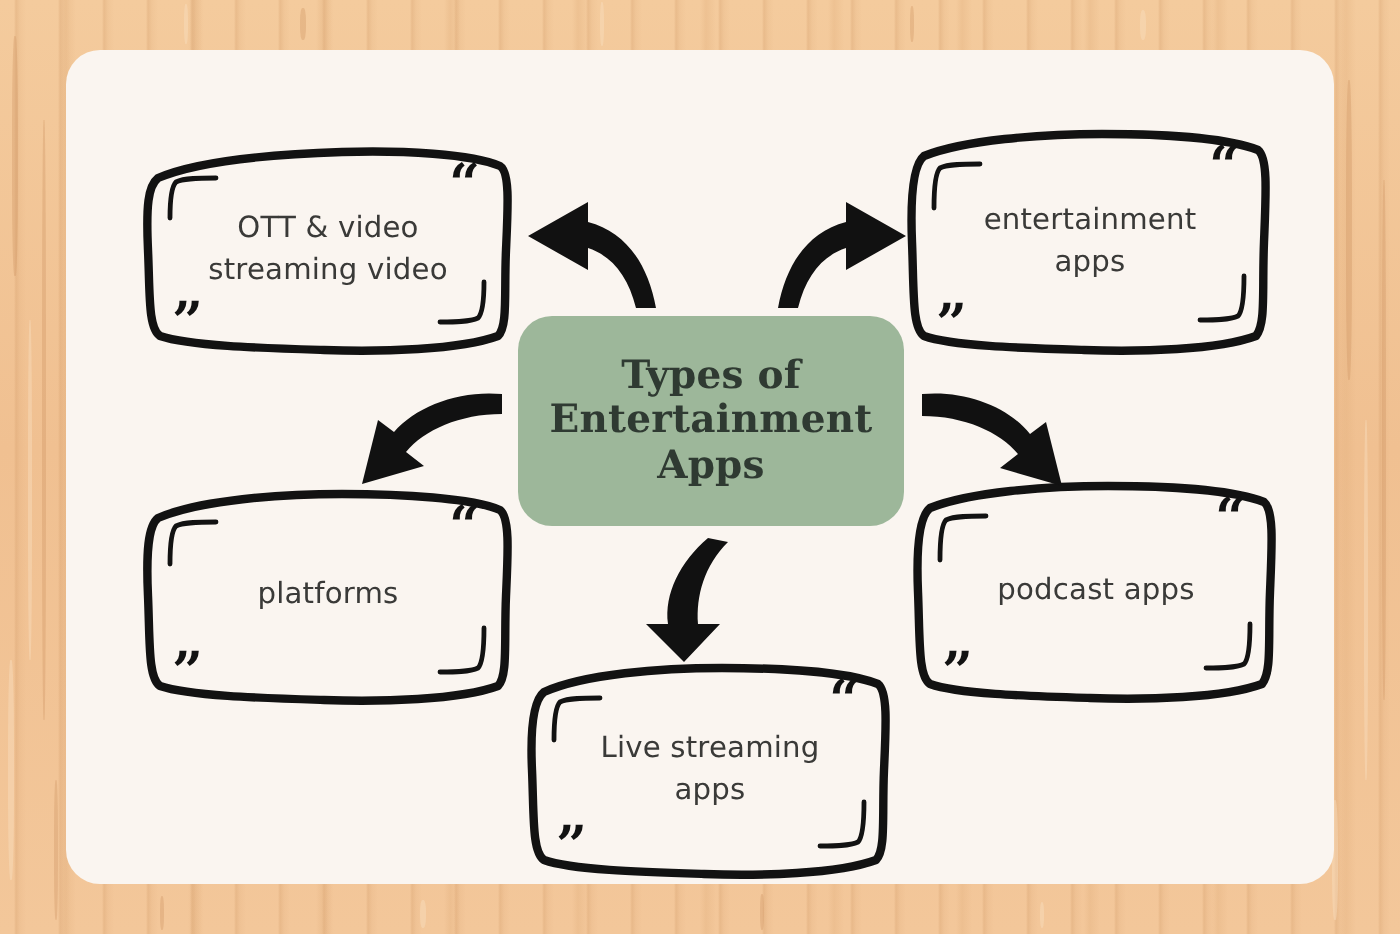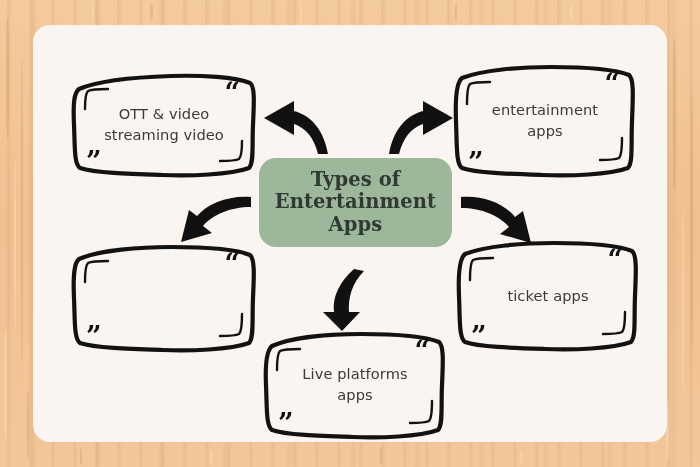--- a/index.html
+++ b/index.html
@@ -33,21 +33,21 @@
   .grain.lite{background:rgba(248,221,190,.45);}
 
   
   .panel{
     position:absolute;left:33px;top:25px;width:634px;height:417px;
     background:#faf5f0;border-radius:17px;
   }
 
   
   .center-node{
-    position:absolute;left:259px;top:158px;width:193px;height:89px;
+    position:absolute;left:259px;top:158px;width:193px;height:105px;
     background:#9db79a;border-radius:17px;
     display:flex;align-items:center;justify-content:center;
   }
   .center-node .ctext{
     font-family:"DejaVu Serif", serif;
     font-weight:700;font-size:19.5px;line-height:1.16;
     color:#2f3a32;text-align:center;letter-spacing:.1px;
     padding:0 6px;
   }
 
@@ -146,50 +146,51 @@
     <svg class="outline" width="188" height="108" viewBox="0 0 188 108" aria-hidden="true">
       <path d="M9,15 C30,6 70,3 101,3 C131,3 166,5 180,11 C185,15 184,32 183,54
                C182,77 184,94 179,99 C160,106 120,107 92,106 C60,105 25,104 10,99
                C4,95 5,77 4,54 C3,32 4,19 9,15 Z" fill="#faf5f0" stroke="#121212" stroke-width="4.2" stroke-linejoin="round" stroke-linecap="round"></path>
       <path d="M15,38 C15,28 16,21 18,19 C22,17 30,17 38,17" fill="none" stroke="#121212" stroke-width="2.4" stroke-linecap="round"></path>
       <path d="M172,70 C172,81 171,88 169,90 C165,92 157,92 150,92" fill="none" stroke="#121212" stroke-width="2.4" stroke-linecap="round"></path>
     </svg>
     <span class="q open">“</span>
     <span class="q close">”</span>
     <div class="ctxt">
+      <div>platforms</div>
     </div>
   </div>
 
   <div class="card" style="left:455px;top:240px;width:186px;height:112px;">
     <svg class="outline" width="186" height="112" viewBox="0 0 186 112" aria-hidden="true">
       <path d="M10,14 C30,6 68,3 99,3 C129,3 162,5 177,11 C182,15 181,32 180,56
                C179,80 181,96 176,102 C157,109 118,110 90,109 C58,108 24,107 10,102
                C4,98 5,80 4,56 C3,32 5,18 10,14 Z" fill="#faf5f0" stroke="#121212" stroke-width="4.2" stroke-linejoin="round" stroke-linecap="round"></path>
       <path d="M15,40 C15,29 16,22 18,20 C22,18 30,18 38,18" fill="none" stroke="#121212" stroke-width="2.4" stroke-linecap="round"></path>
       <path d="M170,72 C170,83 169,90 167,92 C163,94 155,94 148,94" fill="none" stroke="#121212" stroke-width="2.4" stroke-linecap="round"></path>
     </svg>
     <span class="q open">“</span>
     <span class="q close">”</span>
     <div class="ctxt">
-      <div>ticket apps</div>
+      <div>podcast apps</div>
     </div>
   </div>
 
   <div class="card" style="left:262px;top:331px;width:186px;height:108px;">
     <svg class="outline" width="186" height="108" viewBox="0 0 186 108" aria-hidden="true">
       <path d="M10,15 C30,6 68,3 99,3 C129,3 162,5 177,11 C182,15 181,32 180,54
                C179,77 181,94 176,99 C157,106 118,107 90,106 C58,105 24,104 10,99
                C4,95 5,77 4,54 C3,32 5,19 10,15 Z" fill="#faf5f0" stroke="#121212" stroke-width="4.2" stroke-linejoin="round" stroke-linecap="round"></path>
       <path d="M15,39 C15,29 16,22 18,20 C22,18 30,18 38,18" fill="none" stroke="#121212" stroke-width="2.4" stroke-linecap="round"></path>
       <path d="M170,70 C170,81 169,88 167,90 C163,92 155,92 148,92" fill="none" stroke="#121212" stroke-width="2.4" stroke-linecap="round"></path>
     </svg>
     <span class="q open">“</span>
     <span class="q close">”</span>
     <div class="ctxt">
-      <div>Live platforms</div>
+      <div>Live streaming</div>
       <div>apps</div>
     </div>
   </div>
 
   <svg class="arrow" style="left:258px;top:96px;" width="76" height="60" viewBox="0 0 76 60">
     <path d="M70,58 C66,36 55,20 36,15 L36,5 L6,22 L36,39 L36,28
              C48,32 56,42 60,58 Z" fill="#111111"></path>
   </svg>
 
   <svg class="arrow" style="left:383px;top:96px;" width="76" height="60" viewBox="0 0 76 60">

